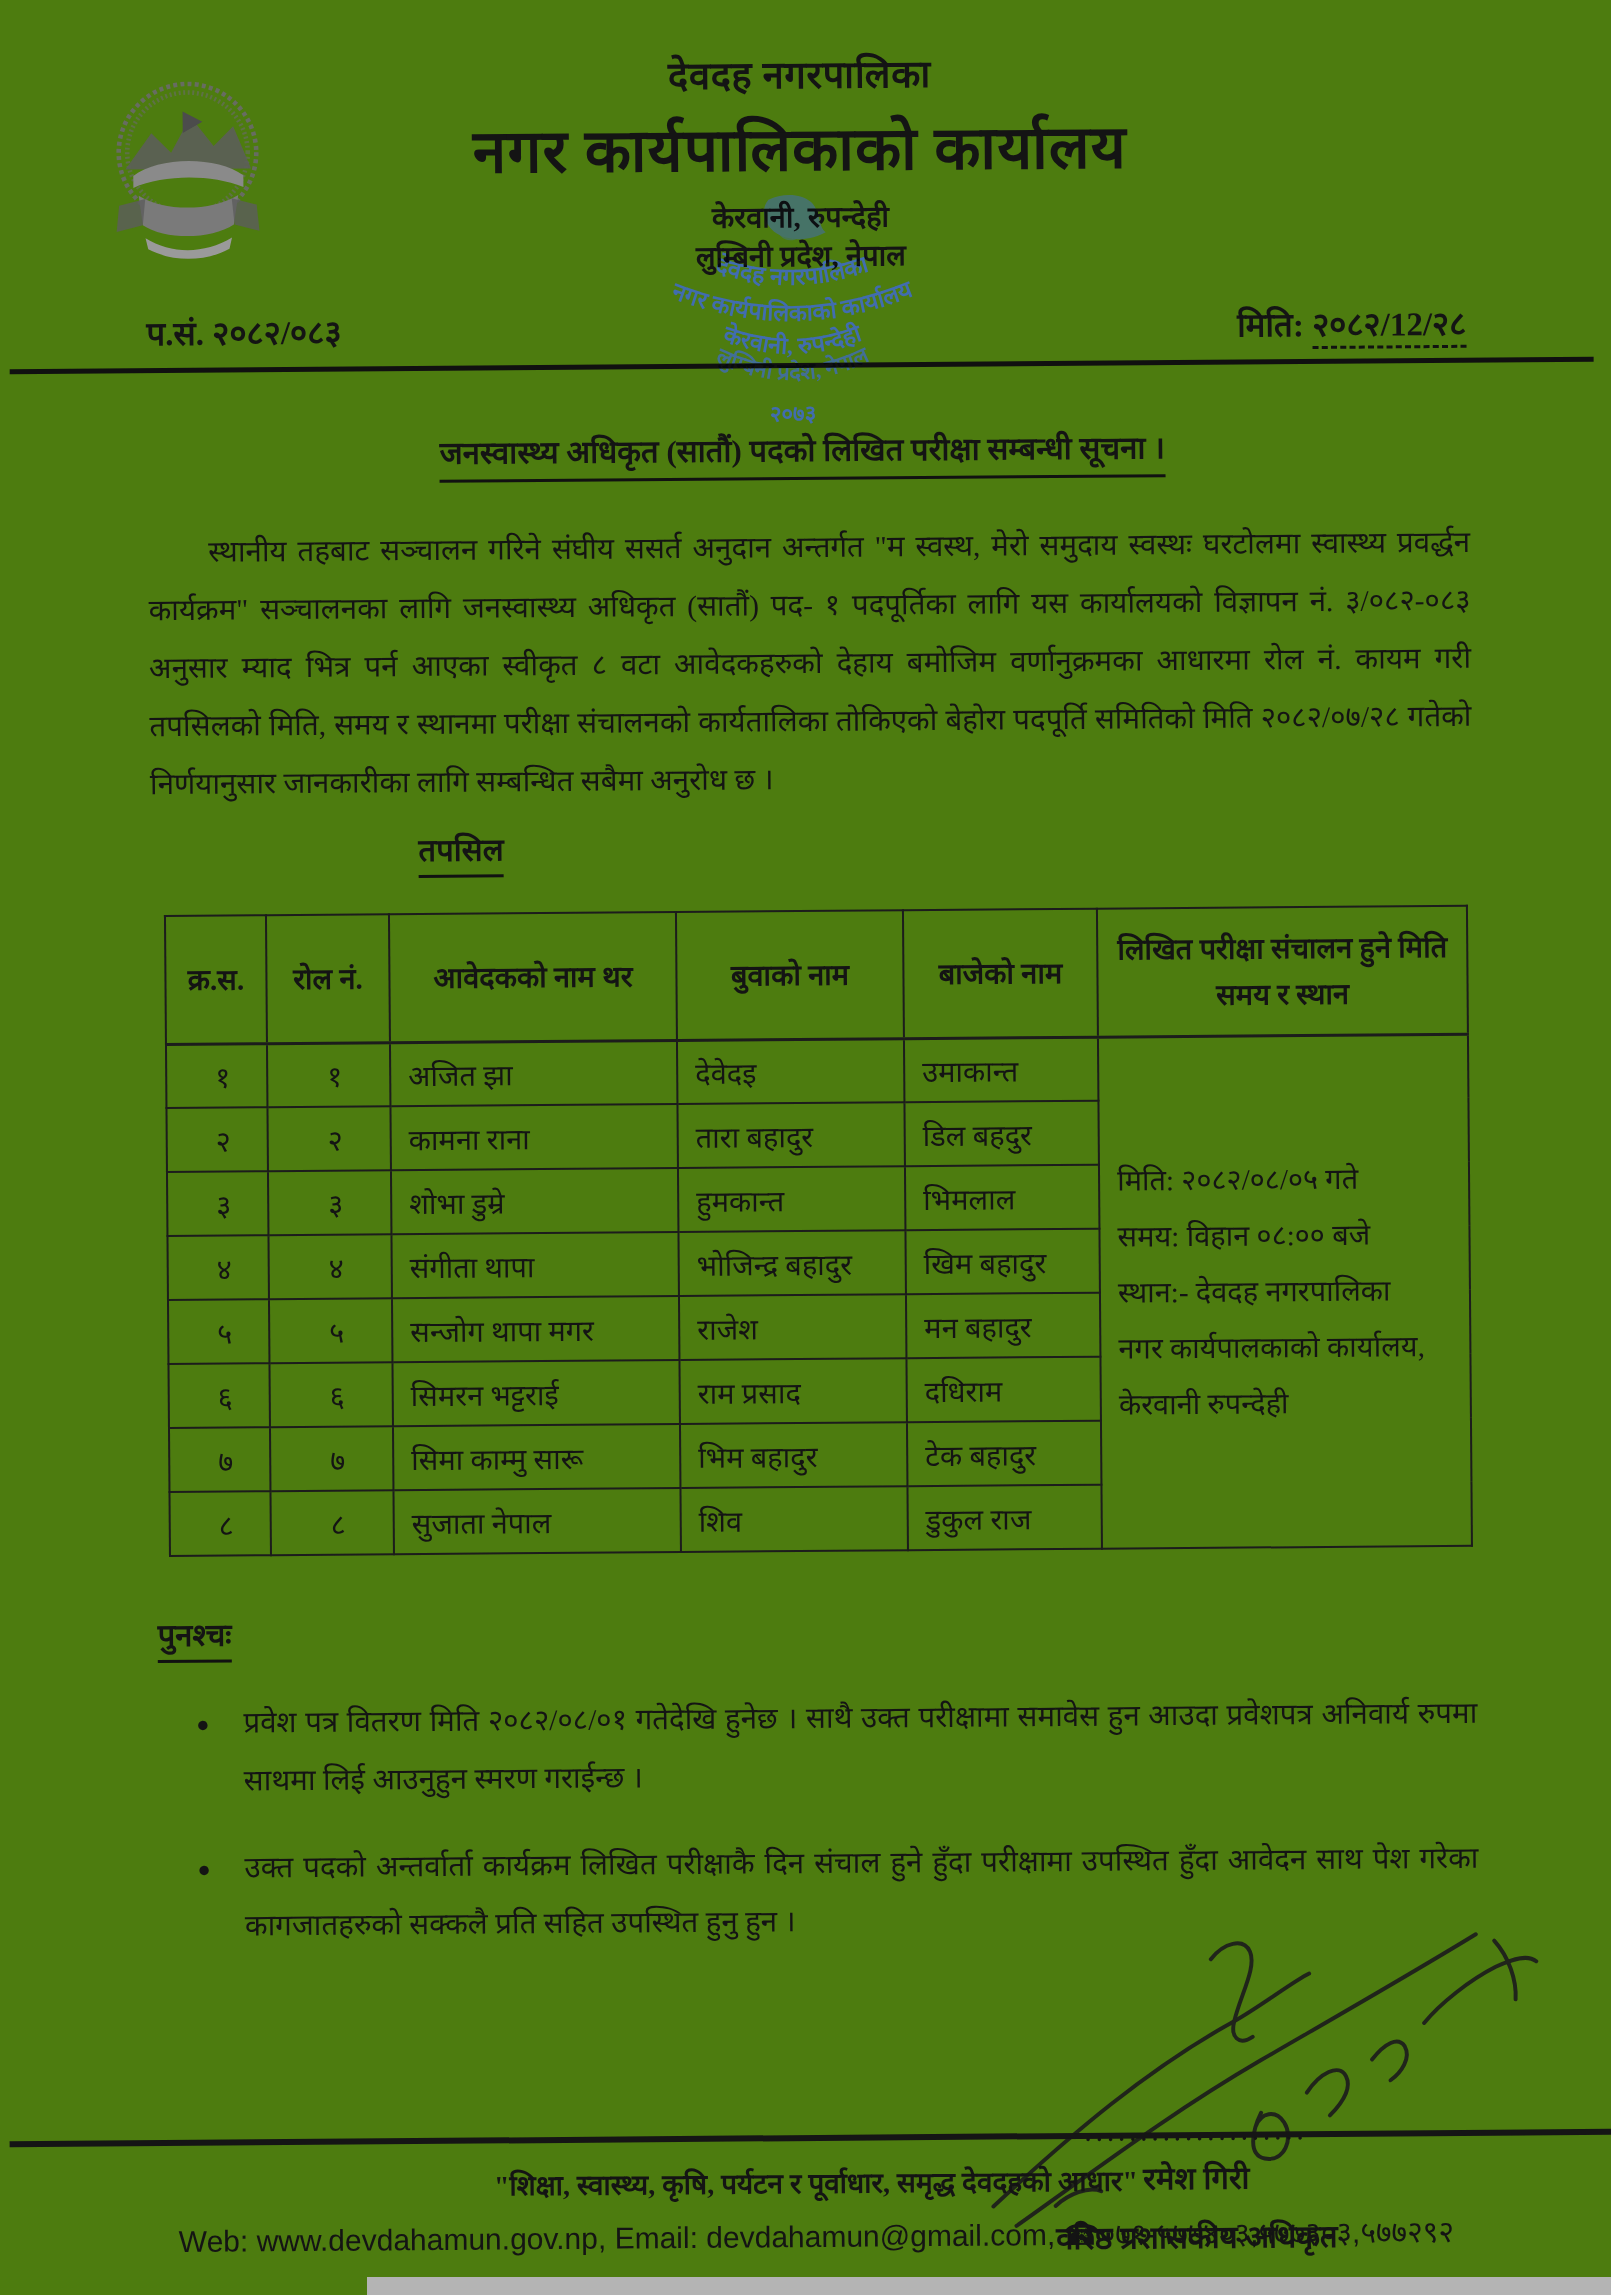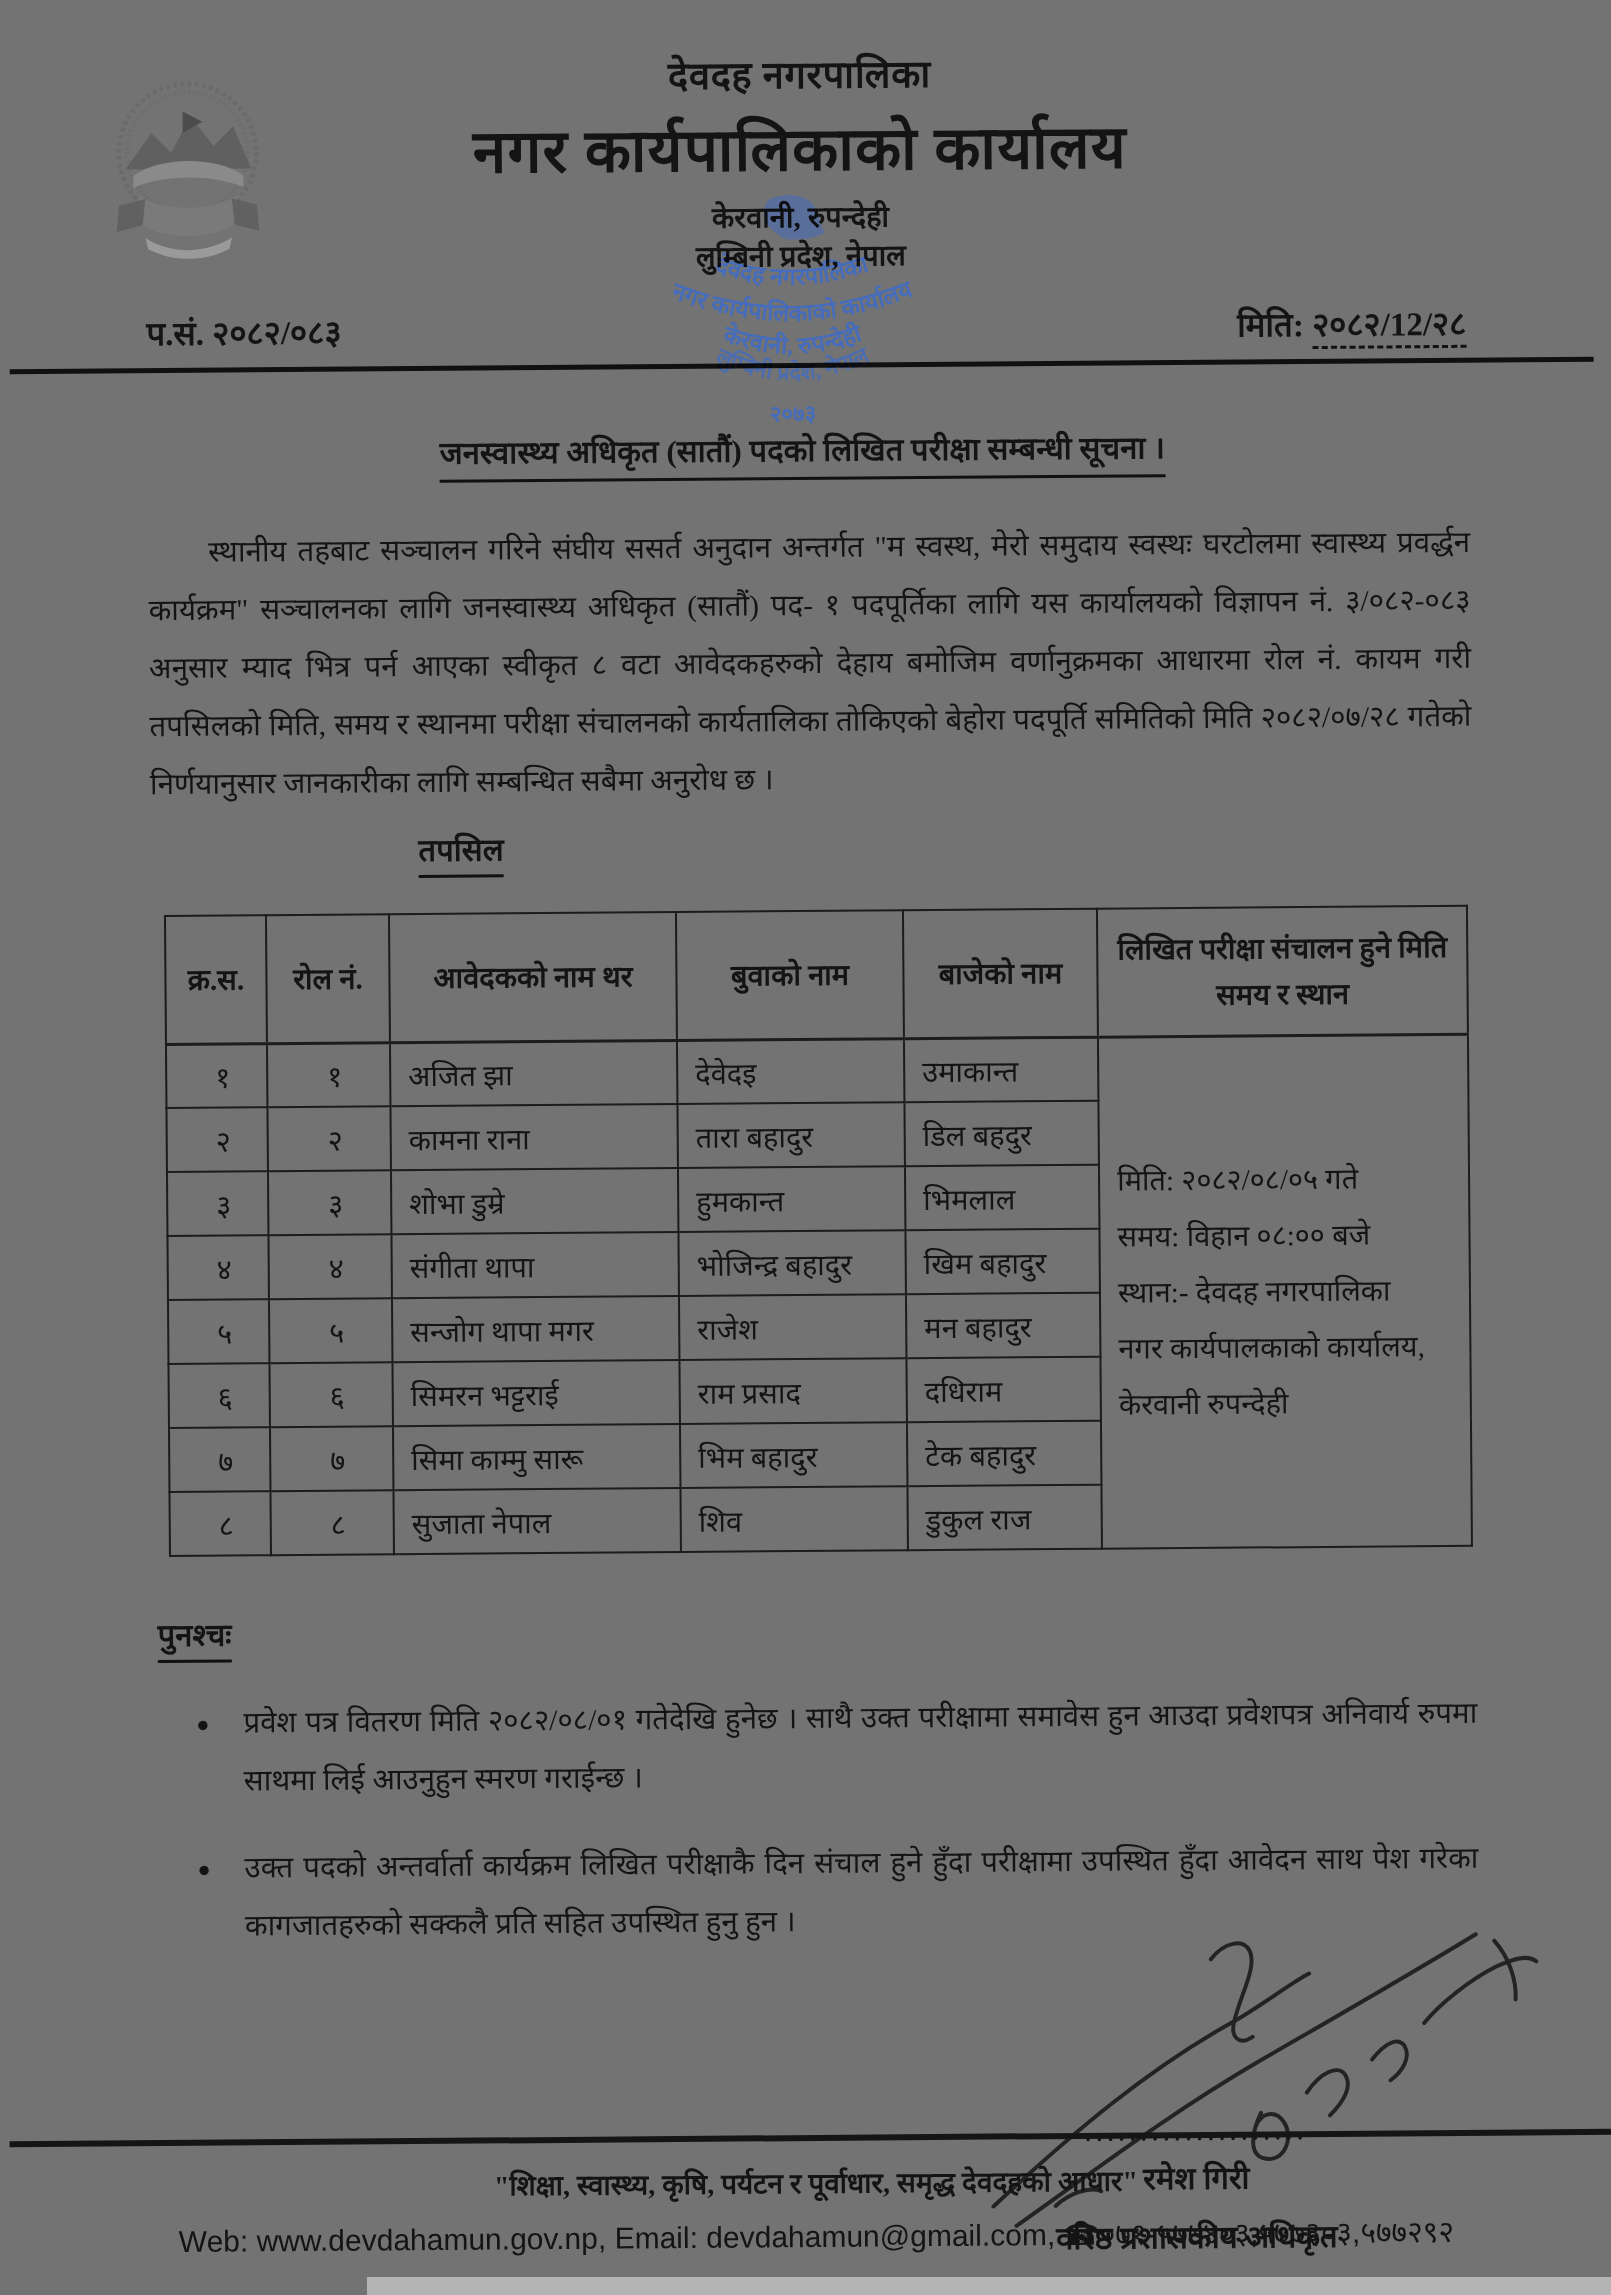--- a/index.html
+++ b/index.html
@@ -1,20 +1,20 @@
 <!DOCTYPE html>
 <html style="font-size:10.5px"><head>
 <meta charset="utf-8">
 <style>
   * { margin:0; padding:0; box-sizing:border-box; }
   html,body { background:#e8e8e8; }
   .page {
     position:relative;
     width:1612px; height:2295px;
-    background:#737373;
+    background:#4d7c0f;
     overflow:hidden;
     font-family:"Liberation Serif","DejaVu Serif",serif;
     color:#141414;
   }
   .doc { position:relative; width:100%; height:100%; transform:rotate(-0.45deg); transform-origin:50% 40%; }
 
   
   .header { position:relative; padding-top:47px; text-align:center; }
   .logo { position:absolute; left:105px; top:66px; width:177px; height:190px; }
   .muni-name   { font-size:38px; font-weight:bold; letter-spacing:0.7px; }

